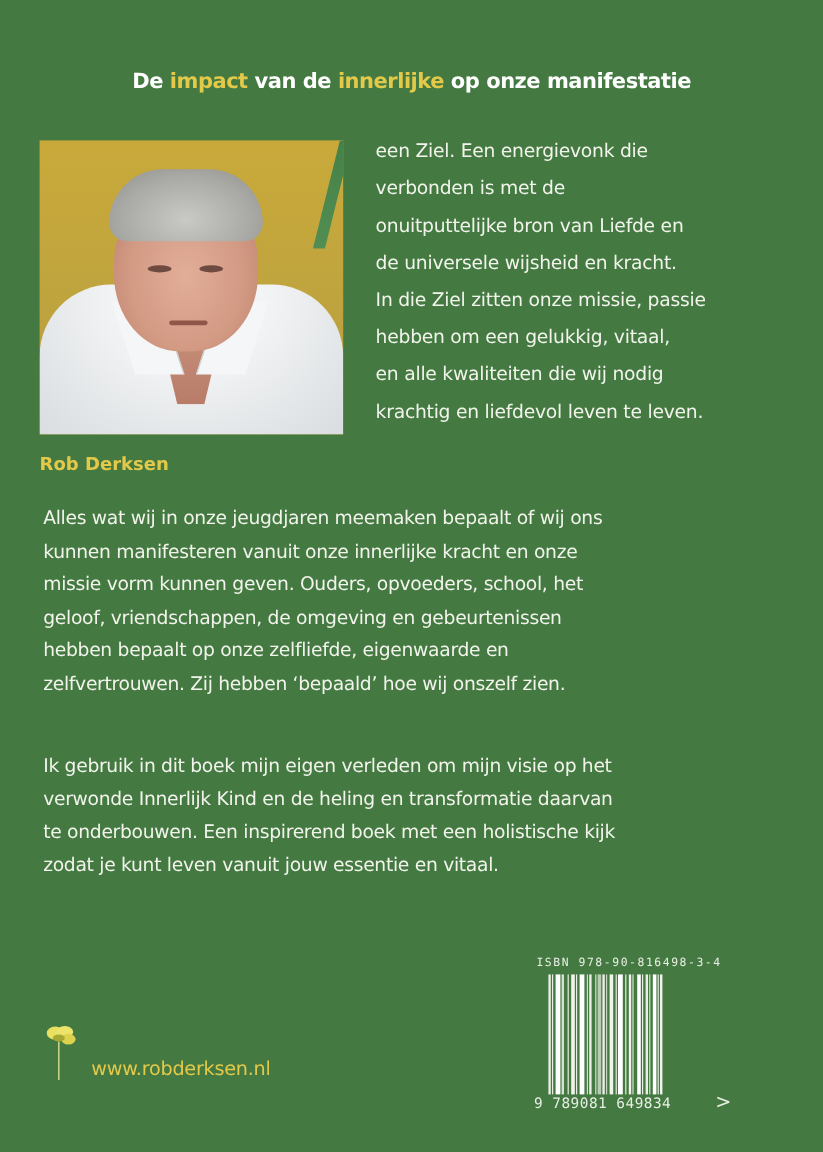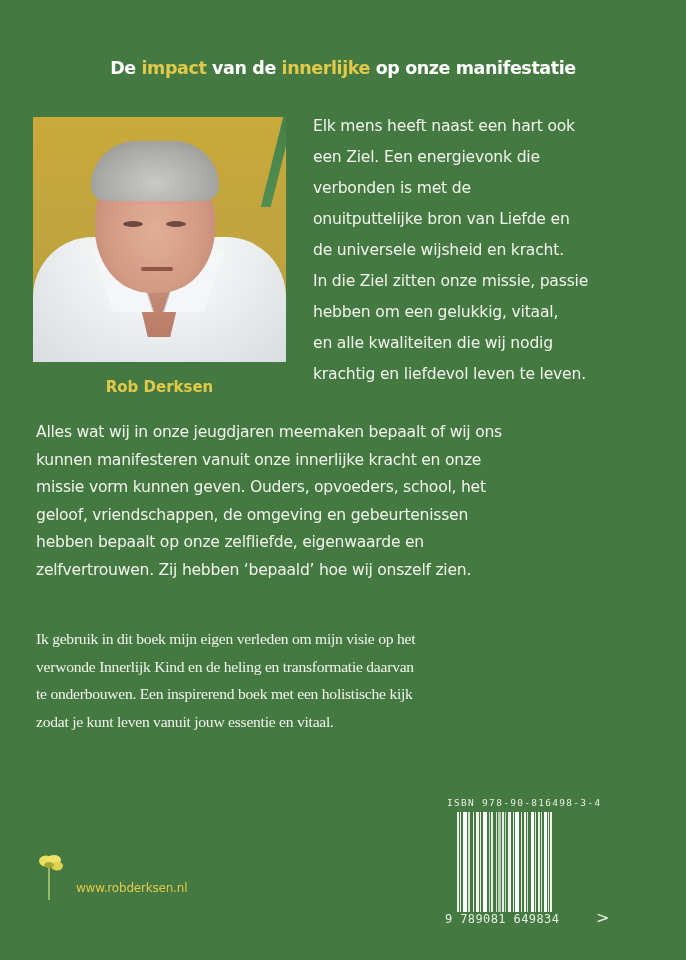--- a/index.html
+++ b/index.html
@@ -60,33 +60,33 @@
     position:absolute; top:104px; width:20px; height:6px;
     background:#6E4A40; border-radius:50%;
   }
   .photo .eye-l { left:90px; }
   .photo .eye-r { left:133px; }
   .photo .mouth {
     position:absolute; left:108px; top:150px; width:32px; height:4px;
     background:#8E5548; border-radius:3px;
   }
   .caption {
-    position:absolute; top:378px; left:33px; width:253px; text-align:center;
+    position:absolute; top:378px; left:33px; width:253px; 
     font-weight:bold; font-size:15px; color:#E3C94A;
   }
   .intro {
     position:absolute; left:313px; top:111px; width:350px;
     font-size:15.6px; line-height:31px; letter-spacing:-0.2px;
   }
   .para {
     position:absolute; left:36px; width:640px;
     font-size:15.6px; line-height:27.5px; letter-spacing:-0.25px;
   }
   .p1 { top:419px; }
-  .p2 { top:625px;font-family:Liberation Serif, serif; }
+  .p2 { top:625px; }
   .line { display:block; white-space:nowrap; }
   .isbn-label {
     position:absolute; left:447px; top:797px;
     font-family:"DejaVu Sans Mono", monospace; font-size:9.5px;
     letter-spacing:1.3px; color:#E8EEE4;
   }
   .barcode {
     position:absolute; left:457px; top:812px; width:110px; height:108px;
     display:flex; align-items:stretch;
   }
@@ -98,21 +98,21 @@
   }
   .barcode-arrow {
     position:absolute; left:596px; top:908px;
     font-family:"DejaVu Sans", sans-serif; font-size:16px; color:#E8EEE4;
   }
   .flower {
     position:absolute; left:36px; top:852px; width:30px; height:50px;
   }
   .website {
     position:absolute; left:76px; top:881px;
-    font-size:12px; color:#E3C94A; letter-spacing:-0.2px;
+    font-size:16px; color:#E3C94A; letter-spacing:-0.2px;
   }
 </style>
 </head>
 <body>
 
 <div class="title">
   <span>De </span><span class="accent">impact</span><span> van de </span><span class="accent">innerlijke</span><span> op onze manifestatie</span>
 </div>
 
 <div class="photo" role="img" aria-label="Portrait of Rob Derksen">
@@ -124,21 +124,20 @@
   <div class="head"></div>
   <div class="hair"></div>
   <div class="eye-l"></div>
   <div class="eye-r"></div>
   <div class="mouth"></div>
 </div>
 
 <div class="caption">Rob Derksen</div>
 
 <div class="intro">
-  <span class="line">Elk mens heeft naast een hart ook</span>
   <span class="line">een Ziel. Een energievonk die</span>
   <span class="line">verbonden is met de</span>
   <span class="line">onuitputtelijke bron van Liefde en</span>
   <span class="line">de universele wijsheid en kracht.</span>
   <span class="line">In die Ziel zitten onze missie, passie</span>
   <span class="line">hebben om een gelukkig, vitaal,</span>
   <span class="line">en alle kwaliteiten die wij nodig</span>
   <span class="line">krachtig en liefdevol leven te leven.</span>
 </div>
 

